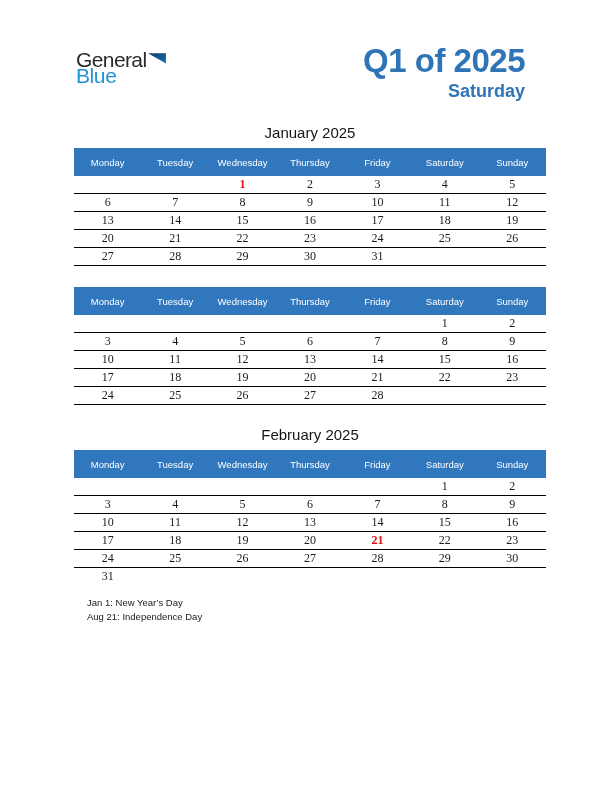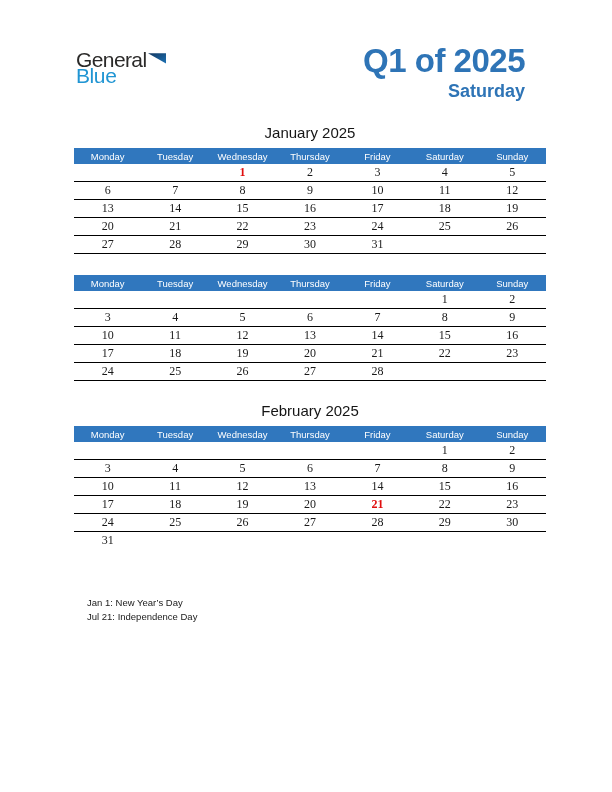--- a/index.html
+++ b/index.html
@@ -28,21 +28,21 @@
   
   .months{position:absolute;left:74px;top:124px;width:472px;}
   .month{margin-bottom:21px;}
   .month-title{
     text-align:center;font-size:15px;color:#151515;line-height:17px;margin-bottom:7px;
   }
   table.cal{width:100%;border-collapse:collapse;table-layout:fixed;}
   table.cal th{
     background:var(--band,#3077be);
     color:#ffffff;font-weight:400;font-size:9.5px;
-    height:16px;padding:0;text-align:center;vertical-align:middle;
+    height:28px;padding:0;text-align:center;vertical-align:middle;
   }
   table.cal td{
     font-family:"Liberation Serif", serif;
     font-size:12px;color:#1a1a1a;
     text-align:center;vertical-align:middle;
     height:17px;line-height:17px;padding:0;
     border-bottom:1px solid #000000;
   }
   table.cal tr.no-line td{border-bottom:none;}
   table.cal td.holiday{color:var(--holiday,#e00e0e);font-weight:bold;}
@@ -271,16 +271,16 @@
               <td></td>
               <td></td>
             </tr>
           </tbody>
         </table>
       </div>
     </div>
 
   <div class="footer-notes">
       <div class="footer-note">Jan 1: New Year’s Day</div>
-      <div class="footer-note">Jul 21: Independence Day</div>
+      <div class="footer-note">Aug 21: Independence Day</div>
     </div>
 
 </div>
 
 </body></html>

